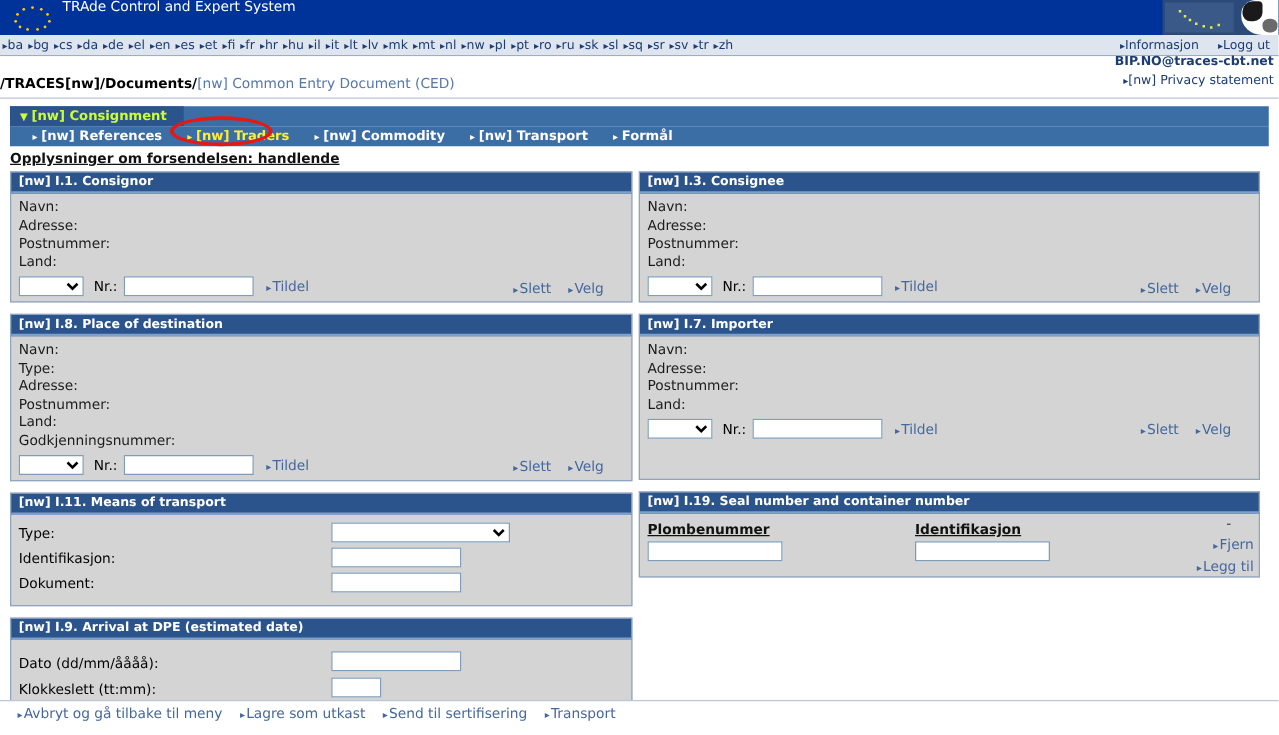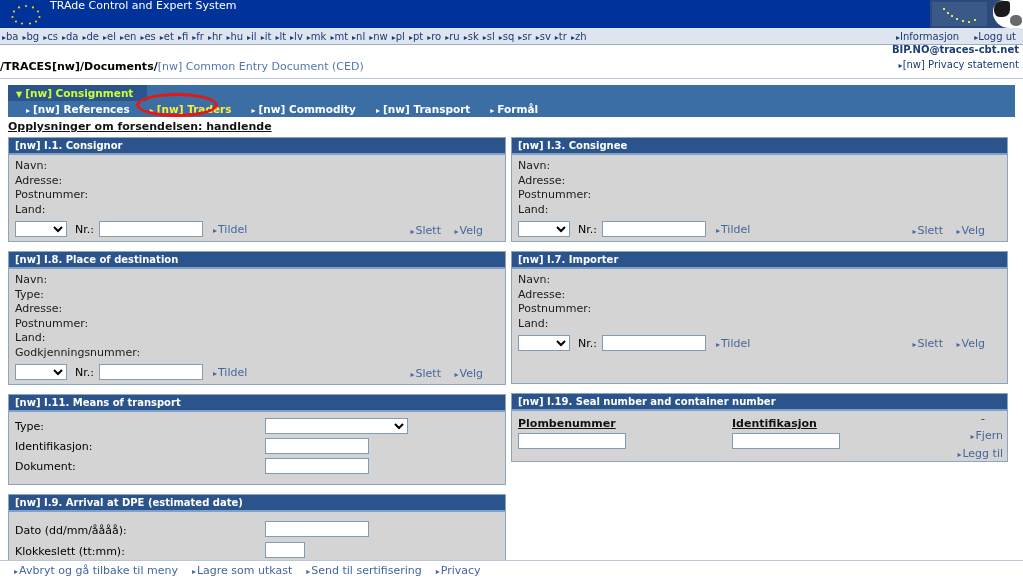--- a/index.html
+++ b/index.html
@@ -555,15 +555,15 @@
         </div>
         <span class="seal-minus">-</span>
         <a class="blink seal-fjern" href="#"><span class="arw">▸</span><span>Fjern</span></a>
         <a class="blink seal-legg" href="#"><span class="arw">▸</span><span>Legg til</span></a>
       </div>
     </div>
 
   </div>
 </div>
 
-<div class="bottombar" id="bottom-actions"><a class="blink" href="#"><span class="arw">▸</span><span>Avbryt og gå tilbake til meny</span></a><a class="blink" href="#"><span class="arw">▸</span><span>Lagre som utkast</span></a><a class="blink" href="#"><span class="arw">▸</span><span>Send til sertifisering</span></a><a class="blink" href="#"><span class="arw">▸</span><span>Privacy</span></a></div>
+<div class="bottombar" id="bottom-actions"><a class="blink" href="#"><span class="arw">▸</span><span>Avbryt og gå tilbake til meny</span></a><a class="blink" href="#"><span class="arw">▸</span><span>Lagre som utkast</span></a><a class="blink" href="#"><span class="arw">▸</span><span>Send til sertifisering</span></a><a class="blink" href="#"><span class="arw">▸</span><span>Transport</span></a></div>
 
 <div class="annot" style="left:136px; top:93px; width:82px; height:24px;"></div>
 
 </body></html>

